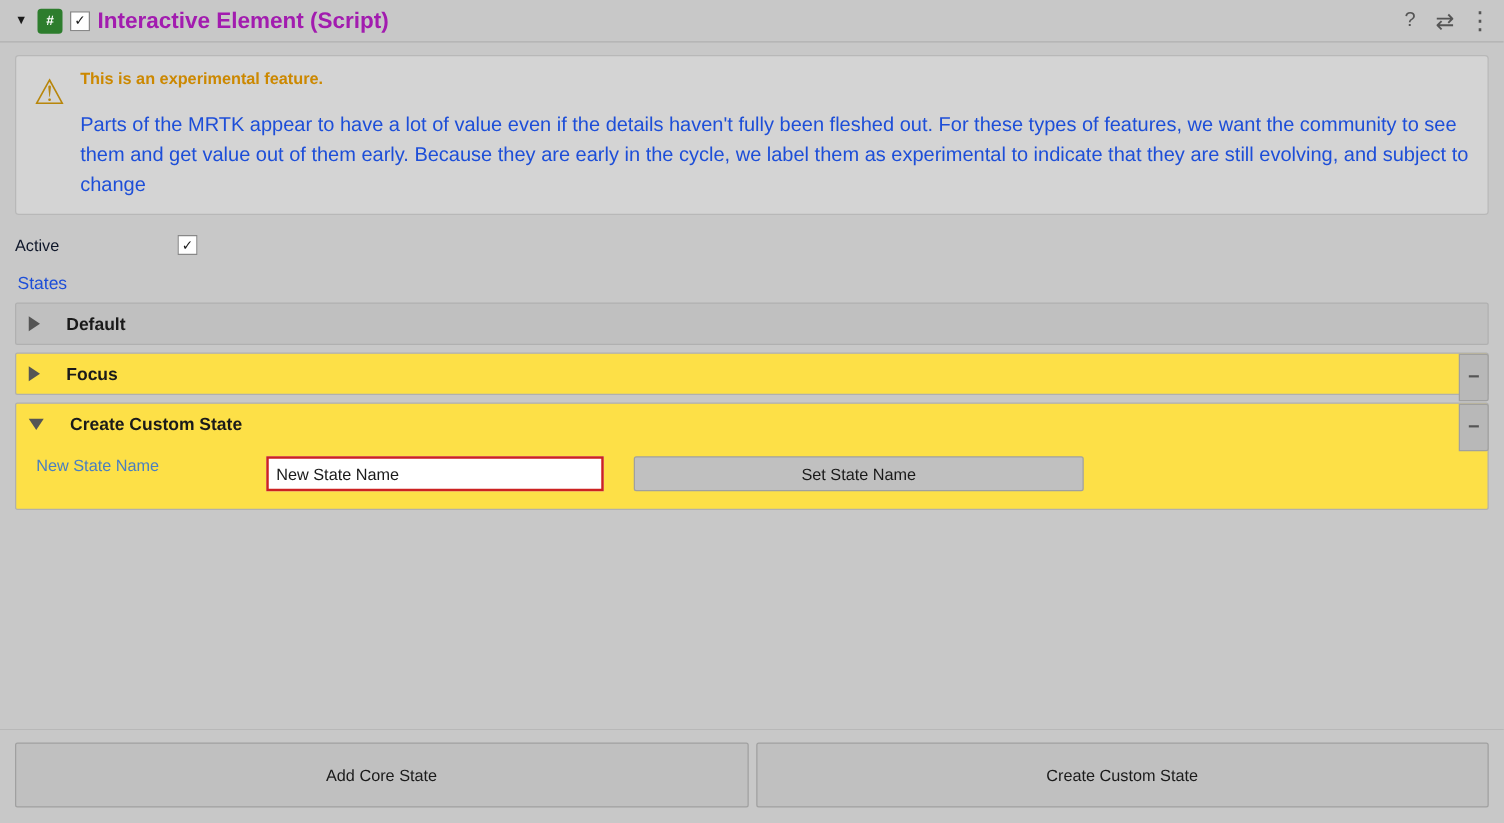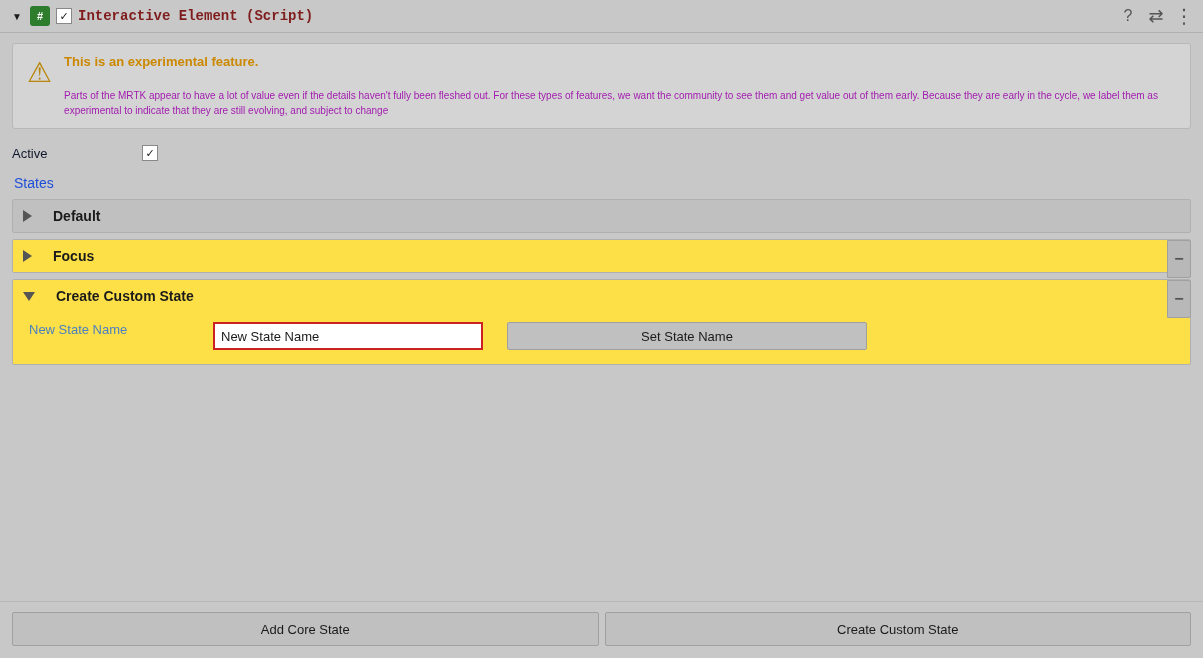--- a/index.html
+++ b/index.html
@@ -57,24 +57,23 @@
       border: 1px solid #888;
       background: white;
       display: flex;
       align-items: center;
       justify-content: center;
       font-size: 11px;
       cursor: pointer;
     }
 
     .header-title {
-      font-size: 14px;
-      font-weight: bold;
-      color: #7f1d1d;
-      font-family: Liberation Mono, monospace;
+      font-size: 18px;
+      font-weight: bold;
+      color: #a21caf;
     }
 
     .header-icons {
       display: flex;
       gap: 10px;
       align-items: center;
     }
 
     .header-icon {
       width: 18px;
@@ -114,22 +113,22 @@
     }
 
     .warning-title {
       color: #cc8800;
       font-weight: bold;
       font-size: 13px;
       margin-bottom: 19px;
     }
 
     .warning-body {
-      color: #a21caf;
-      font-size: 10px;
+      color: #1d4ed8;
+      font-size: 16px;
       line-height: 1.5;
     }
 
     .active-row {
       display: flex;
       align-items: center;
       padding: 4px 0 8px 0;
       gap: 10px;
     }
 
@@ -280,21 +279,21 @@
       position: fixed;
       bottom: 0;
       left: 0;
       right: 0;
       background: #c8c8c8;
       border-top: 1px solid #b8b8b8;
     }
 
     .bottom-btn {
       flex: 1;
-      height: 34px;
+      height: 52px;
       background: #c0c0c0;
       border: 1px solid #a0a0a0;
       border-radius: 2px;
       font-size: 13px;
       color: #1a1a1a;
       cursor: pointer;
     }
 
     @keyframes blink {
       0%, 50% { opacity: 1; }

